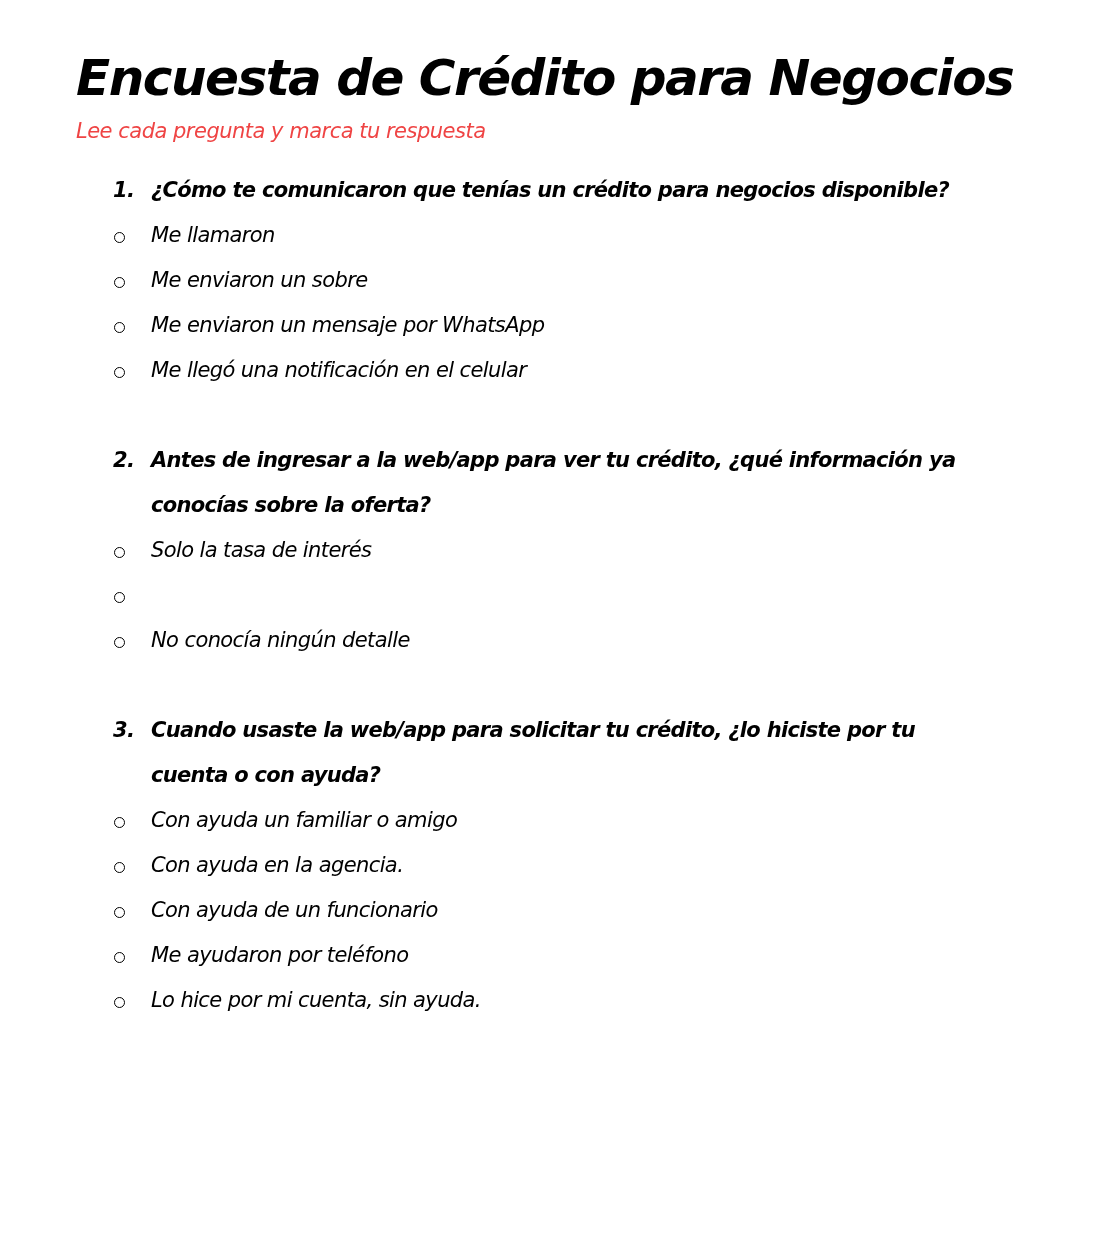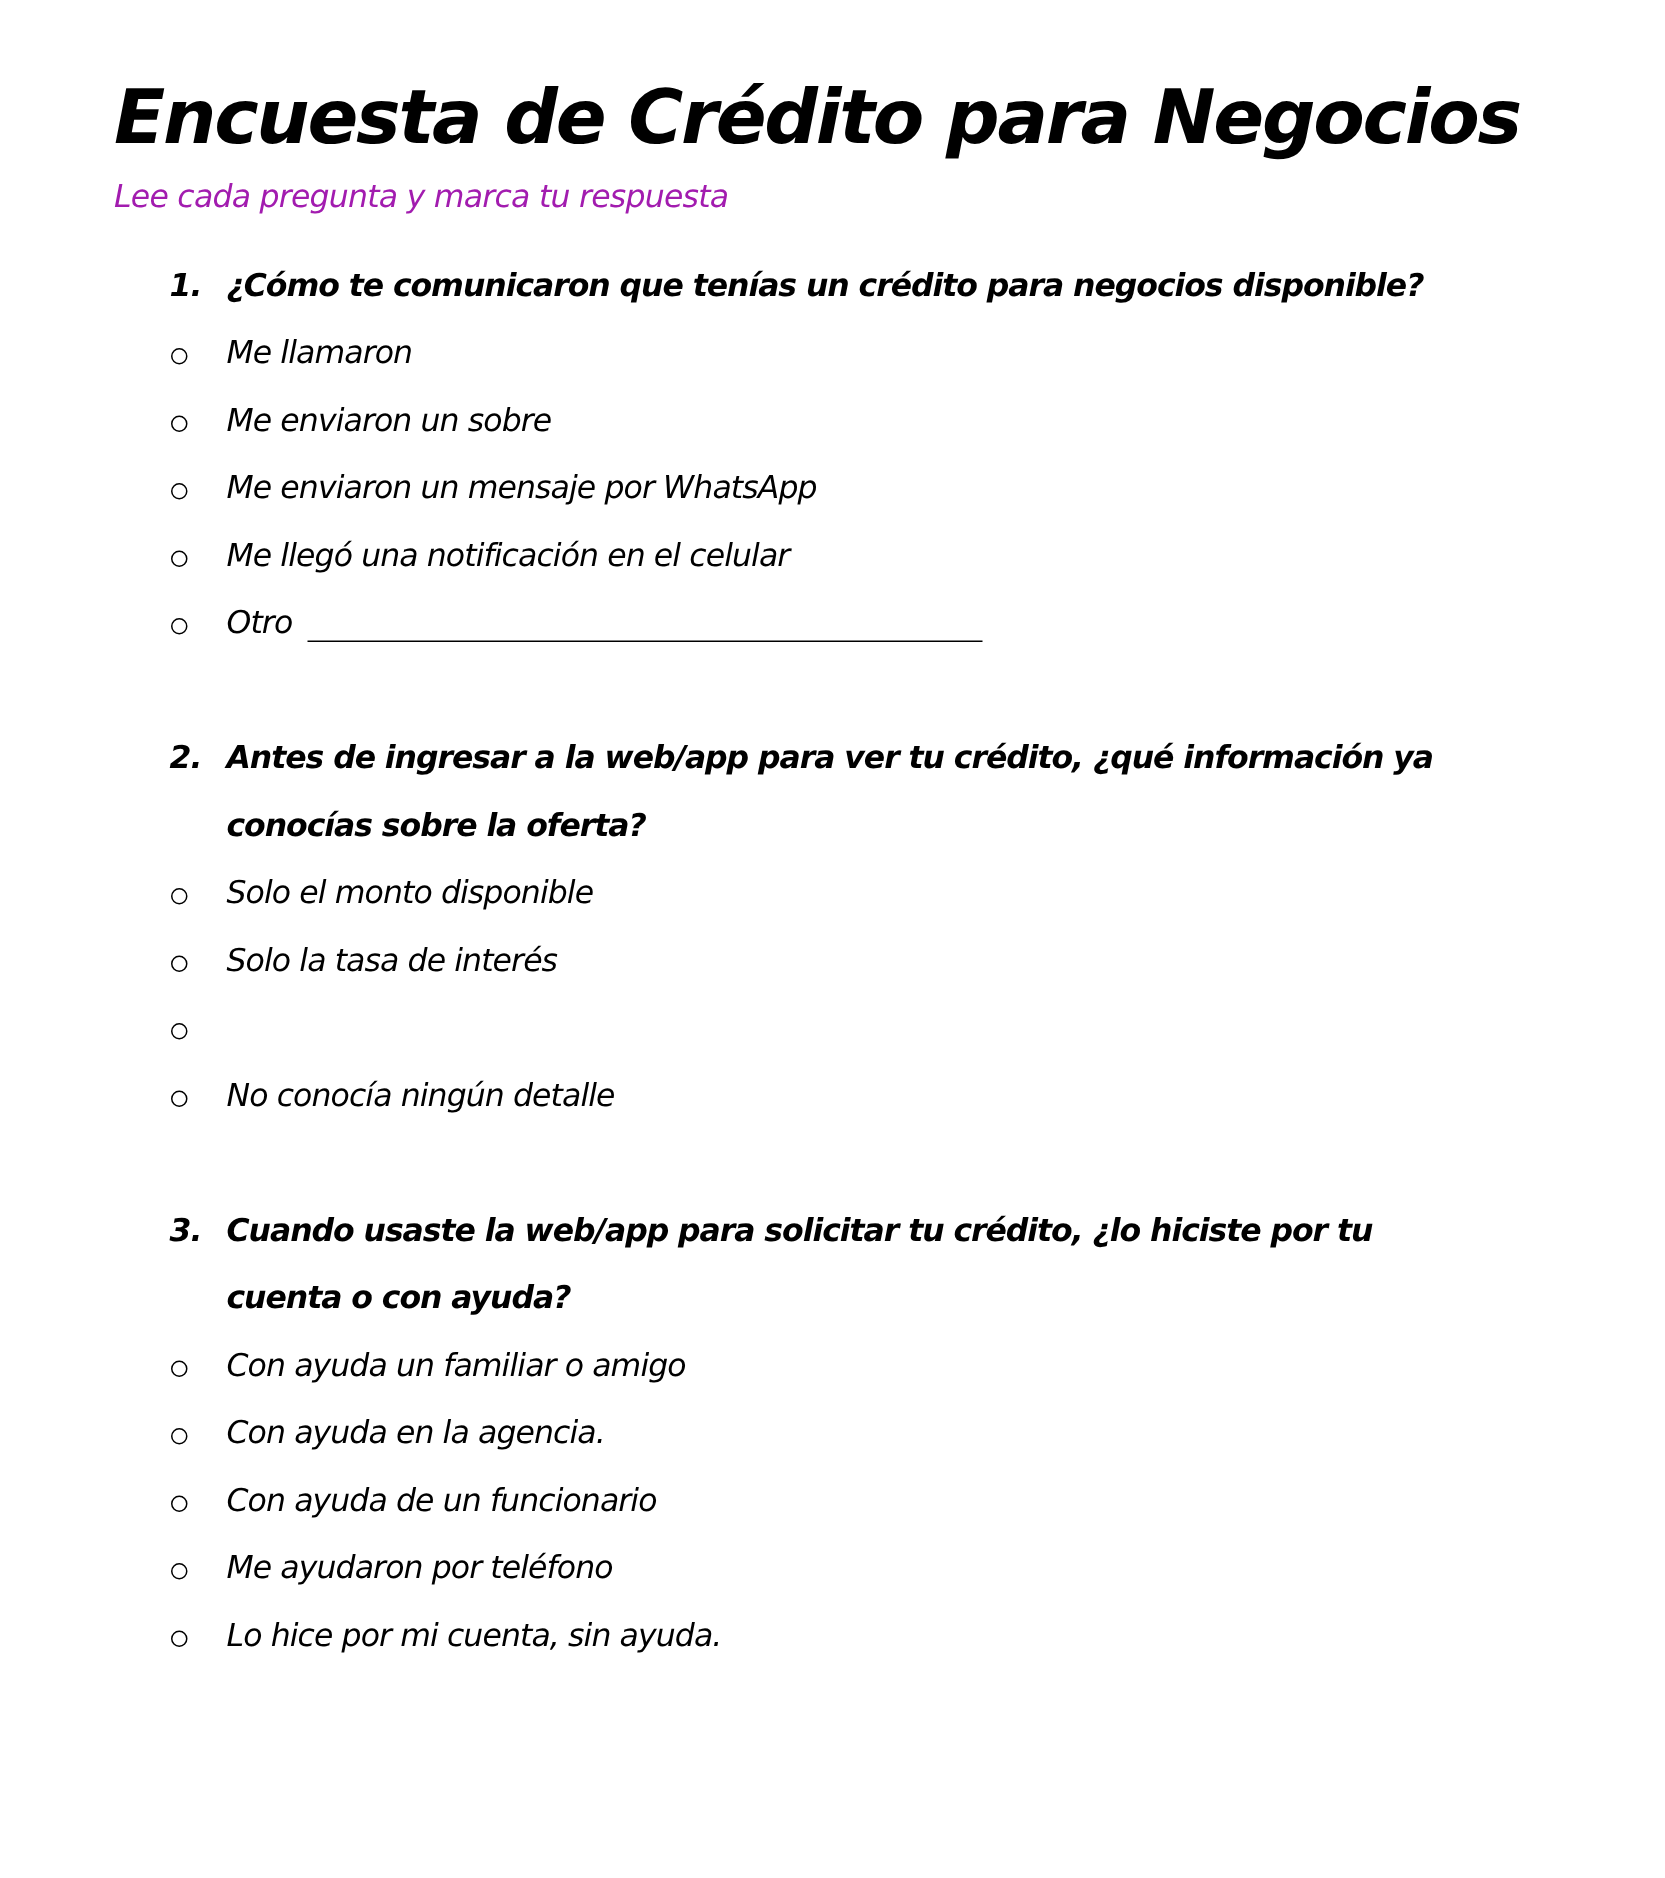--- a/index.html
+++ b/index.html
@@ -30,21 +30,21 @@
       line-height: 76px;
       margin: 0;
       white-space: nowrap;
     }
     .subtitle {
       font-family: "DejaVu Sans", sans-serif;
       font-size: 21px;
       letter-spacing: -0.5px;
       line-height: 30px;
       margin: 0;
-      color: #a21caf;
+      color: #ef4444;
     }
     .questions {
       margin-top: 22px;
     }
     .question {
       margin-bottom: 45px;
     }
     .q-head {
       display: flex;
       align-items: flex-start;
@@ -125,38 +125,29 @@
           <span class="opt-label">Me enviaron un sobre</span>
         </li>
         <li class="option">
           <span class="bullet"></span>
           <span class="opt-label">Me enviaron un mensaje por WhatsApp</span>
         </li>
         <li class="option">
           <span class="bullet"></span>
           <span class="opt-label">Me llegó una notificación en el celular</span>
         </li>
-        <li class="option">
-          <span class="bullet"></span>
-          <span class="opt-label">Otro</span>
-          <span class="blank-line"></span>
-        </li>
       </ul>
     </div>
 
     <div class="question">
       <div class="q-head">
         <span class="q-num">2.</span>
         <span class="q-text">Antes de ingresar a la web/app para ver tu crédito, ¿qué información ya conocías sobre la oferta?</span>
       </div>
       <ul class="options">
-        <li class="option">
-          <span class="bullet"></span>
-          <span class="opt-label">Solo el monto disponible</span>
-        </li>
         <li class="option">
           <span class="bullet"></span>
           <span class="opt-label">Solo la tasa de interés</span>
         </li>
         <li class="option">
           <span class="bullet"></span>
         </li>
         <li class="option">
           <span class="bullet"></span>
           <span class="opt-label">No conocía ningún detalle</span>

